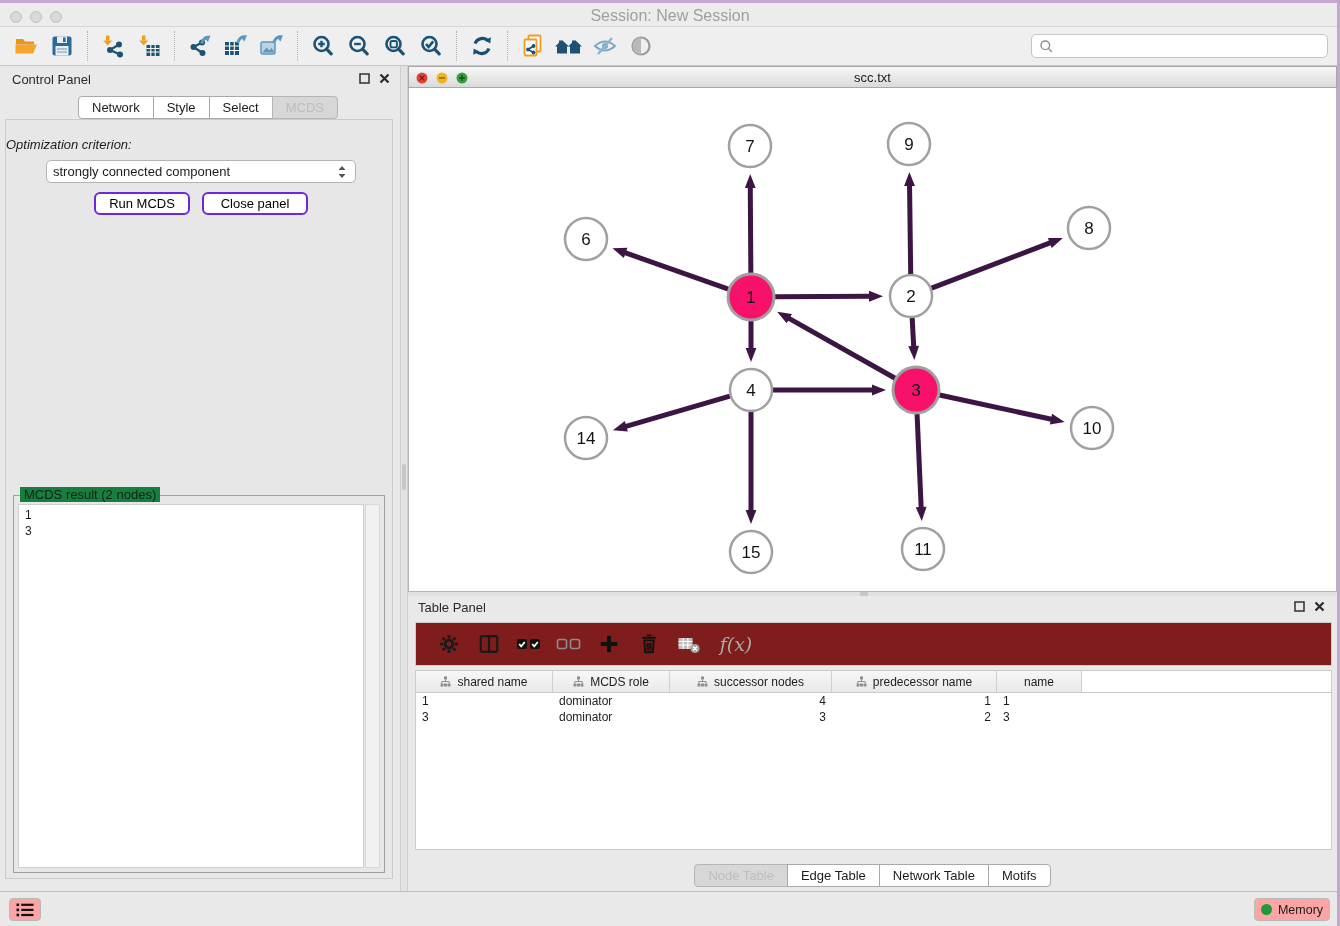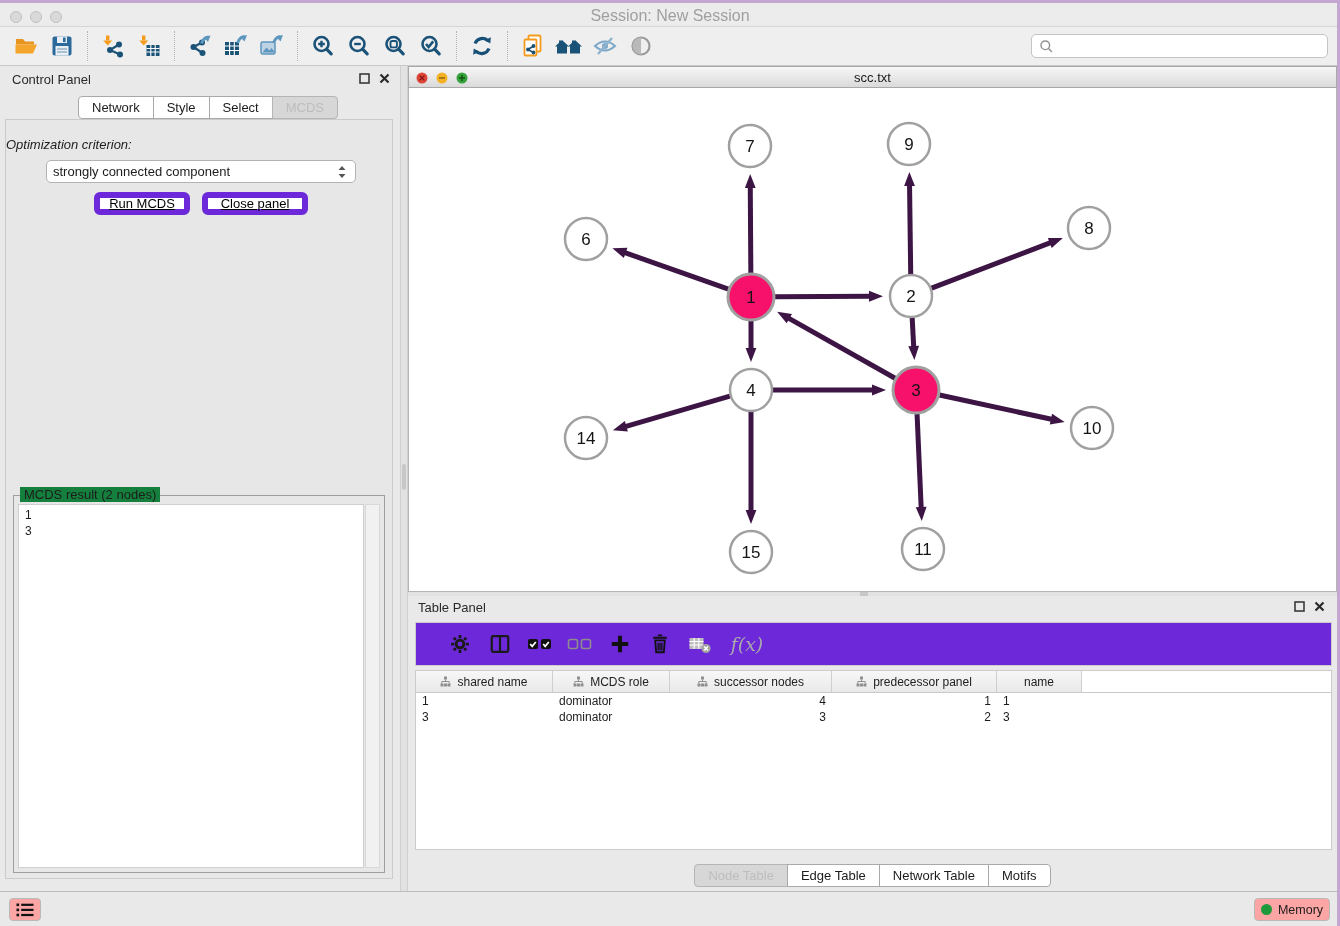--- a/index.html
+++ b/index.html
@@ -24,37 +24,37 @@
   .tabs{display:flex;}
   .tab{border:1px solid #a9a9a9;background:#fff;padding:0 13px;font-size:13px;line-height:21px;height:21px;margin-left:-1px;cursor:default;white-space:nowrap;}
   .tab:first-child{border-radius:4px 0 0 4px;margin-left:0;}
   .tab:last-child{border-radius:0 4px 4px 0;}
   .tab.active{background:#d7d7d7;color:#bdbdbd;border-color:#b5b5b5;}
   .cp-tabs{position:absolute;left:78px;top:96px;}
   .cp-body{position:absolute;left:5px;top:119px;width:388px;height:760px;background:#e7e7e7;border:1px solid #cbcbcb;box-sizing:border-box;}
   .opt-label{position:absolute;top:17px;width:100%;font-size:13px;font-style:italic;}
   .dropdown{position:absolute;left:40px;top:40px;width:310px;height:23px;background:#fff;border:1px solid #b3b3b3;border-radius:5px;box-sizing:border-box;display:flex;align-items:center;font-size:13px;padding-left:6px;}
   .dd-stepper{position:absolute;right:7px;top:2px;}
-  .btn{position:absolute;height:23px;background:#fff;border:6px solid #6d28d9;border-radius:6px;font-size:13px;font-family:inherit;display:flex;align-items:center;justify-content:center;box-sizing:border-box;text-decoration:underline;}
+  .btn{position:absolute;height:23px;background:#fff;border:2px solid #6d28d9;border-radius:6px;font-size:13px;font-family:inherit;display:flex;align-items:center;justify-content:center;box-sizing:border-box;}
   .fieldset{position:absolute;left:7px;top:375px;width:372px;height:378px;border:1px solid #9f9f9f;box-sizing:border-box;}
   .legend{position:absolute;top:-9px;left:6px;background:#15803d;padding:0 4px;font-size:13px;}
   .result-area{position:absolute;left:4px;top:8px;right:20px;bottom:4px;background:#fff;border:1px solid #cfcfcf;font-size:12px;line-height:16px;padding:2px 6px;white-space:pre-line;overflow:hidden;}
   .result-scroll{position:absolute;right:4px;top:8px;width:15px;bottom:4px;background:#f1f1f1;border:1px solid #d8d8d8;box-sizing:border-box;}
   .splitter-v{position:absolute;left:400px;top:66px;width:8px;height:825px;background:#e2e2e2;border-left:1px solid #cfcfcf;border-right:1px solid #cfcfcf;box-sizing:border-box;}
   .splitter-v .grip{position:absolute;left:1px;top:398px;width:4px;height:26px;background:#c7c7c7;border-radius:2px;}
   
   .nw{position:absolute;left:408px;top:66px;width:929px;height:526px;}
   .nw-titlebar{position:absolute;left:0;top:0;right:0;height:22px;background:linear-gradient(#f7f7f7,#dadada);border:1px solid #a8a8a8;box-sizing:border-box;}
   .nw-title{position:absolute;width:100%;text-align:center;top:3px;font-size:13px;color:#1a1a1a;}
   .nw-canvas{position:absolute;left:0;top:22px;right:0;bottom:0;background:#fff;border:1px solid #b5b5b5;border-top:none;box-sizing:border-box;}
   .splitter-h{position:absolute;left:408px;top:592px;width:929px;height:4px;background:#e2e2e2;}
   .splitter-h .grip{position:absolute;left:452px;top:0;width:8px;height:4px;background:#c7c7c7;}
   
   .tp{position:absolute;left:408px;top:596px;width:929px;height:295px;}
-  .tp-toolbar{position:absolute;left:7px;top:26px;right:5px;height:44px;background:#6d28d9;border:1px solid #cccccc;display:flex;align-items:center;padding-left:31px;gap:14px;box-sizing:border-box;}
+  .tp-toolbar{position:absolute;left:7px;top:26px;right:5px;height:44px;background:#7f1d1d;border:1px solid #cccccc;display:flex;align-items:center;padding-left:20px;gap:14px;box-sizing:border-box;}
   .tp-tool{width:26px;display:flex;justify-content:center;align-items:center;}
   .fx{font-family:"DejaVu Serif",serif;font-style:italic;font-size:19px;color:#ababab;}
   .tp-table{position:absolute;left:7px;top:74px;right:5px;height:180px;background:#fff;border:1px solid #cccccc;box-sizing:border-box;overflow:hidden;}
   .th-row{display:flex;height:21px;border-bottom:1px solid #c9c9c9;}
   .th{background:linear-gradient(#f7f7f7,#e9e9e9);border-right:1px solid #cfcfcf;box-sizing:border-box;display:flex;align-items:center;justify-content:center;gap:6px;font-size:12px;color:#222;}
   .tr{display:flex;height:16px;}
   .td{box-sizing:border-box;font-size:12px;line-height:16px;padding:0 6px;overflow:hidden;white-space:nowrap;}
   .tp-tabs{position:absolute;left:0;right:0;top:268px;display:flex;justify-content:center;}
   
   .statusbar{position:absolute;left:0;bottom:0;width:100%;height:35px;background:#e9e9e9;border-top:1px solid #bdbdbd;box-sizing:border-box;}
@@ -523,21 +523,21 @@
           <div class="th" style="width: 165px;">
             <span class="icon">
               <svg width="11" height="11" viewBox="0 0 11 11">
                 <rect x="4" y="0.5" width="3" height="3" fill="#8f8f8f"></rect>
                 <path d="M5.5 3.5v2M1.8 7.5v-2h7.4v2" fill="none" stroke="#8f8f8f" stroke-width="1"></path>
                 <rect x="0.5" y="7.5" width="3" height="3" fill="#8f8f8f"></rect>
                 <rect x="4" y="7.5" width="3" height="3" fill="#8f8f8f"></rect>
                 <rect x="7.5" y="7.5" width="3" height="3" fill="#8f8f8f"></rect>
               </svg>
             </span>
-            <span>predecessor panel</span>
+            <span>predecessor name</span>
           </div>
           <div class="th" style="width: 85px;">
             <span>name</span>
           </div>
         </div>
       <div id="table-body">
           <div class="tr">
             <div class="td" style="width: 137px; text-align: left;">1</div>
             <div class="td" style="width: 117px; text-align: left;">dominator</div>
             <div class="td" style="width: 162px; text-align: right;">4</div>

